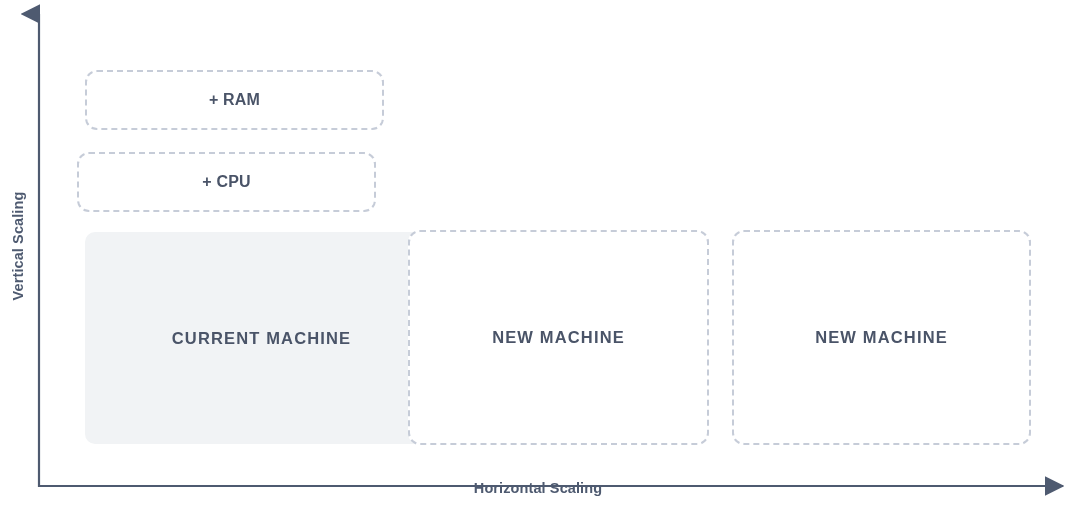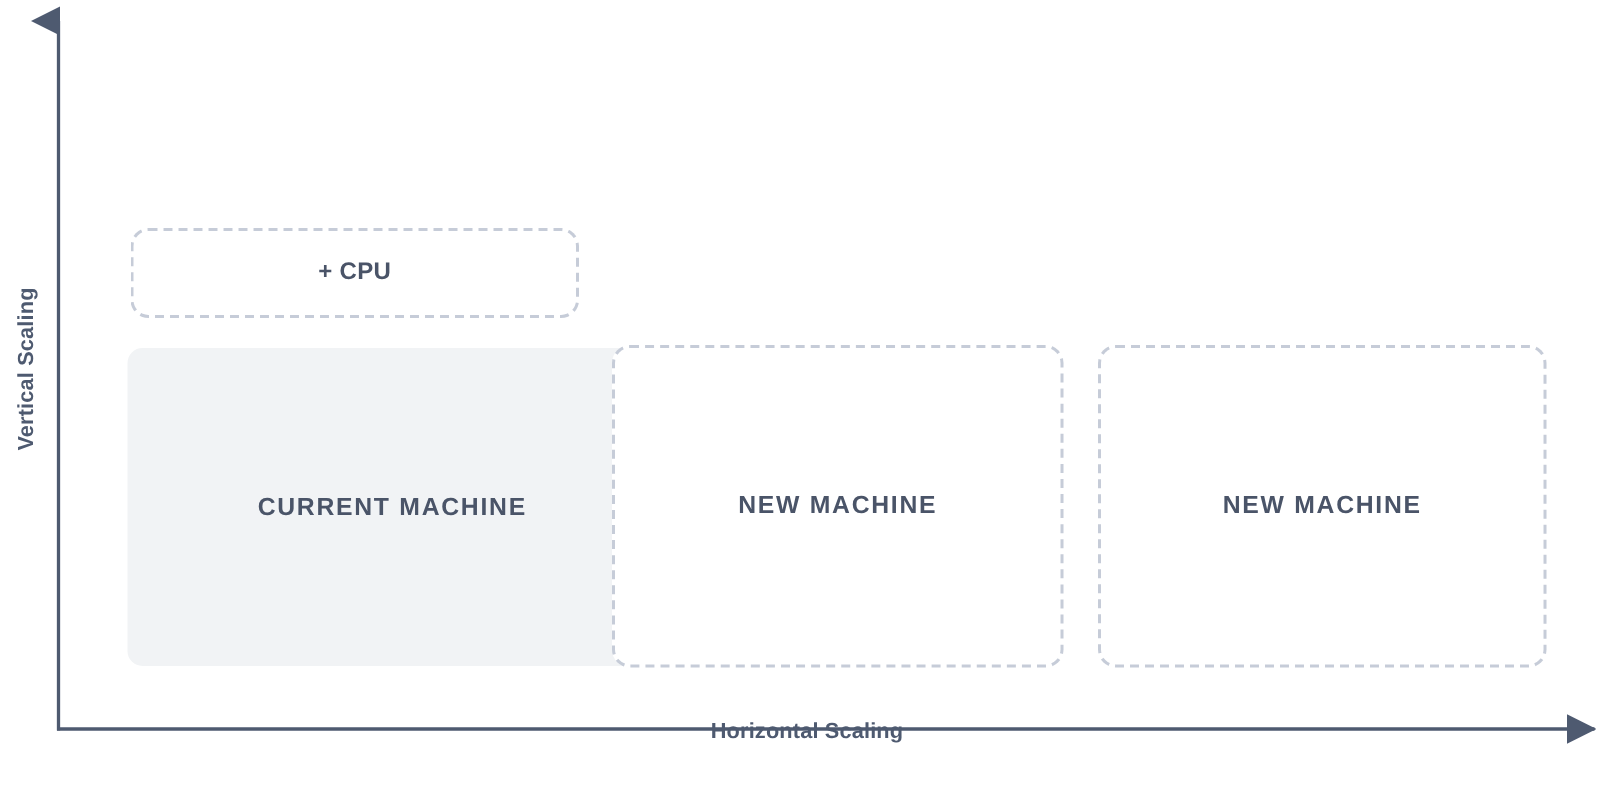--- a/index.html
+++ b/index.html
@@ -81,21 +81,21 @@
     font-size: 16.5px;
     letter-spacing: 1.15px;
   }
   .label-upgrade {
     font-size: 16px;
     letter-spacing: 0.2px;
   }
 
   
   #box-ram     { left: 85px;  top: 70px;  width: 299px; height: 60px; }
-  #box-cpu     { left: 87px;  top: 152px; width: 299px; height: 60px; }
+  #box-cpu     { left: 77px;  top: 152px; width: 299px; height: 60px; }
   #box-current { left: 85px;  top: 232px; width: 353px; height: 212px; }
   #box-new-1   { left: 408px; top: 230px; width: 301px; height: 215px; }
   #box-new-2   { left: 732px; top: 230px; width: 299px; height: 215px; }
 </style>
 </head>
 <body>
 
 <div id="canvas">
 
   <svg class="axis-svg" viewBox="0 0 1081 528" xmlns="http://www.w3.org/2000/svg">
@@ -108,20 +108,23 @@
       </marker>
     </defs>
     <line x1="39" y1="487" x2="39" y2="14" stroke="#4e5a70" stroke-width="2.2" marker-end="url(#arrow-up)"></line>
     <line x1="38" y1="486" x2="1063" y2="486" stroke="#4e5a70" stroke-width="2.2" marker-end="url(#arrow-right)"></line>
   </svg>
 
   <div class="axis-label" id="y-axis-label">Vertical Scaling</div>
 
   <div class="axis-label" id="x-axis-label">Horizontal Scaling</div>
 
+  <div class="box box-dashed" id="box-ram">
+    <span class="box-label label-upgrade">+ RAM</span>
+  </div>
 
   <div class="box box-dashed" id="box-cpu">
     <span class="box-label label-upgrade">+ CPU</span>
   </div>
 
   <div class="box box-solid" id="box-current">
     <span class="box-label label-machine">CURRENT MACHINE</span>
   </div>
 
   <div class="box box-dashed" id="box-new-1">

